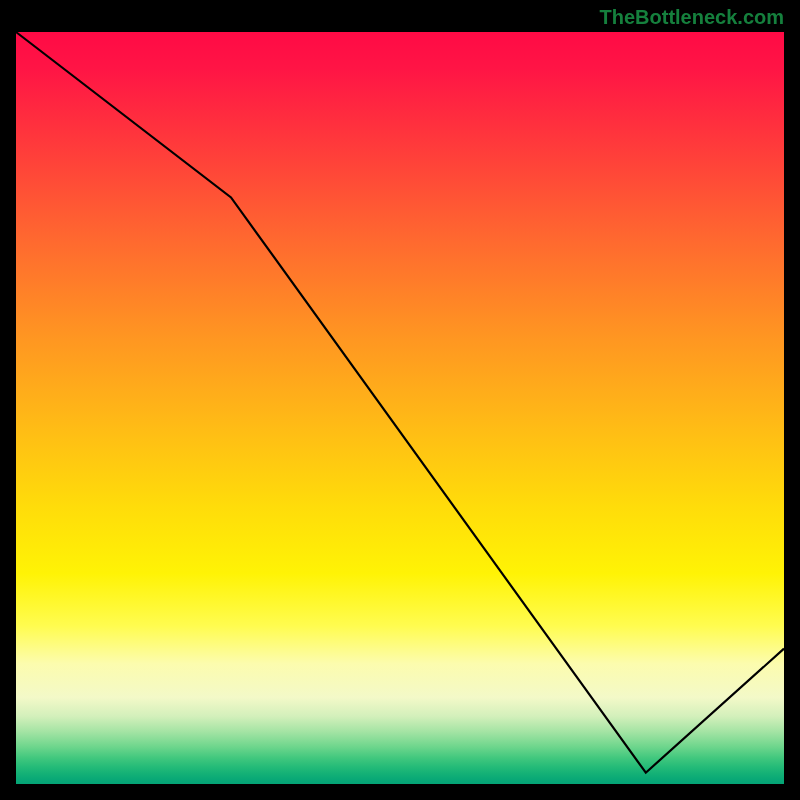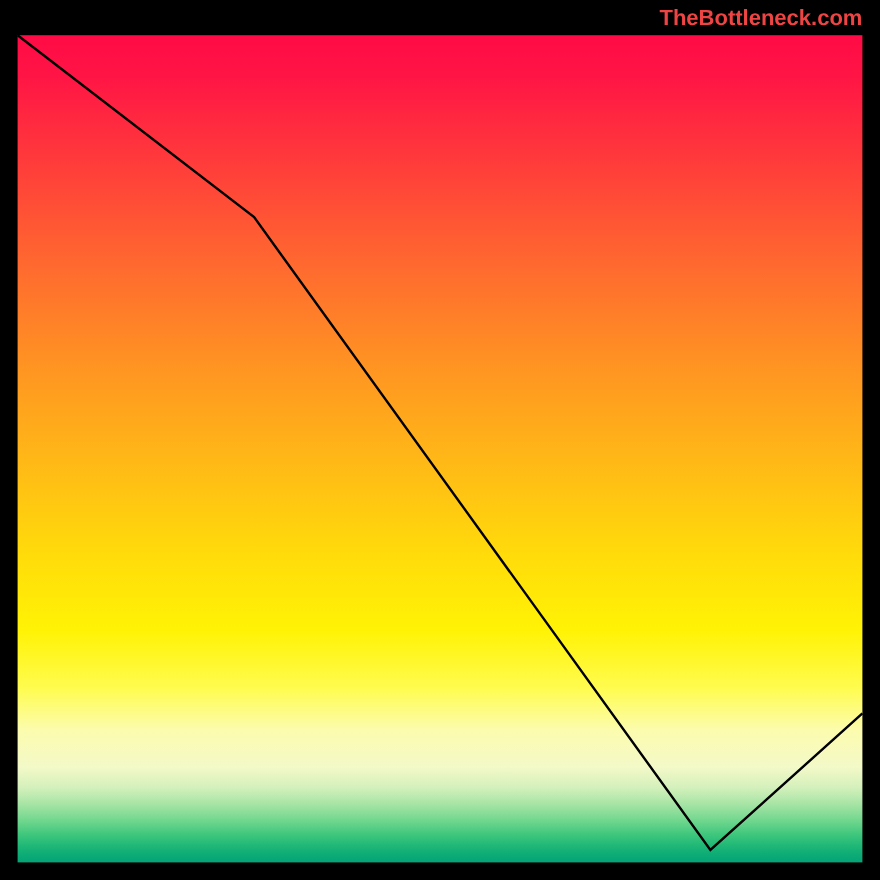--- a/index.html
+++ b/index.html
@@ -8,21 +8,21 @@
     width: 800px;
     height: 800px;
     background: #000;
     position: relative;
     font-family: Arial, Helvetica, sans-serif;
   }
   .watermark {
     position: absolute;
     top: 6px;
     right: 16px;
-    color: #ef4444;
+    color: #15803d;
     font-size: 20px;
     font-weight: bold;
     z-index: 10;
   }
   .frame {
     position: absolute;
     left: 13px;
     top: 29px;
     width: 774px;
     height: 758px;

